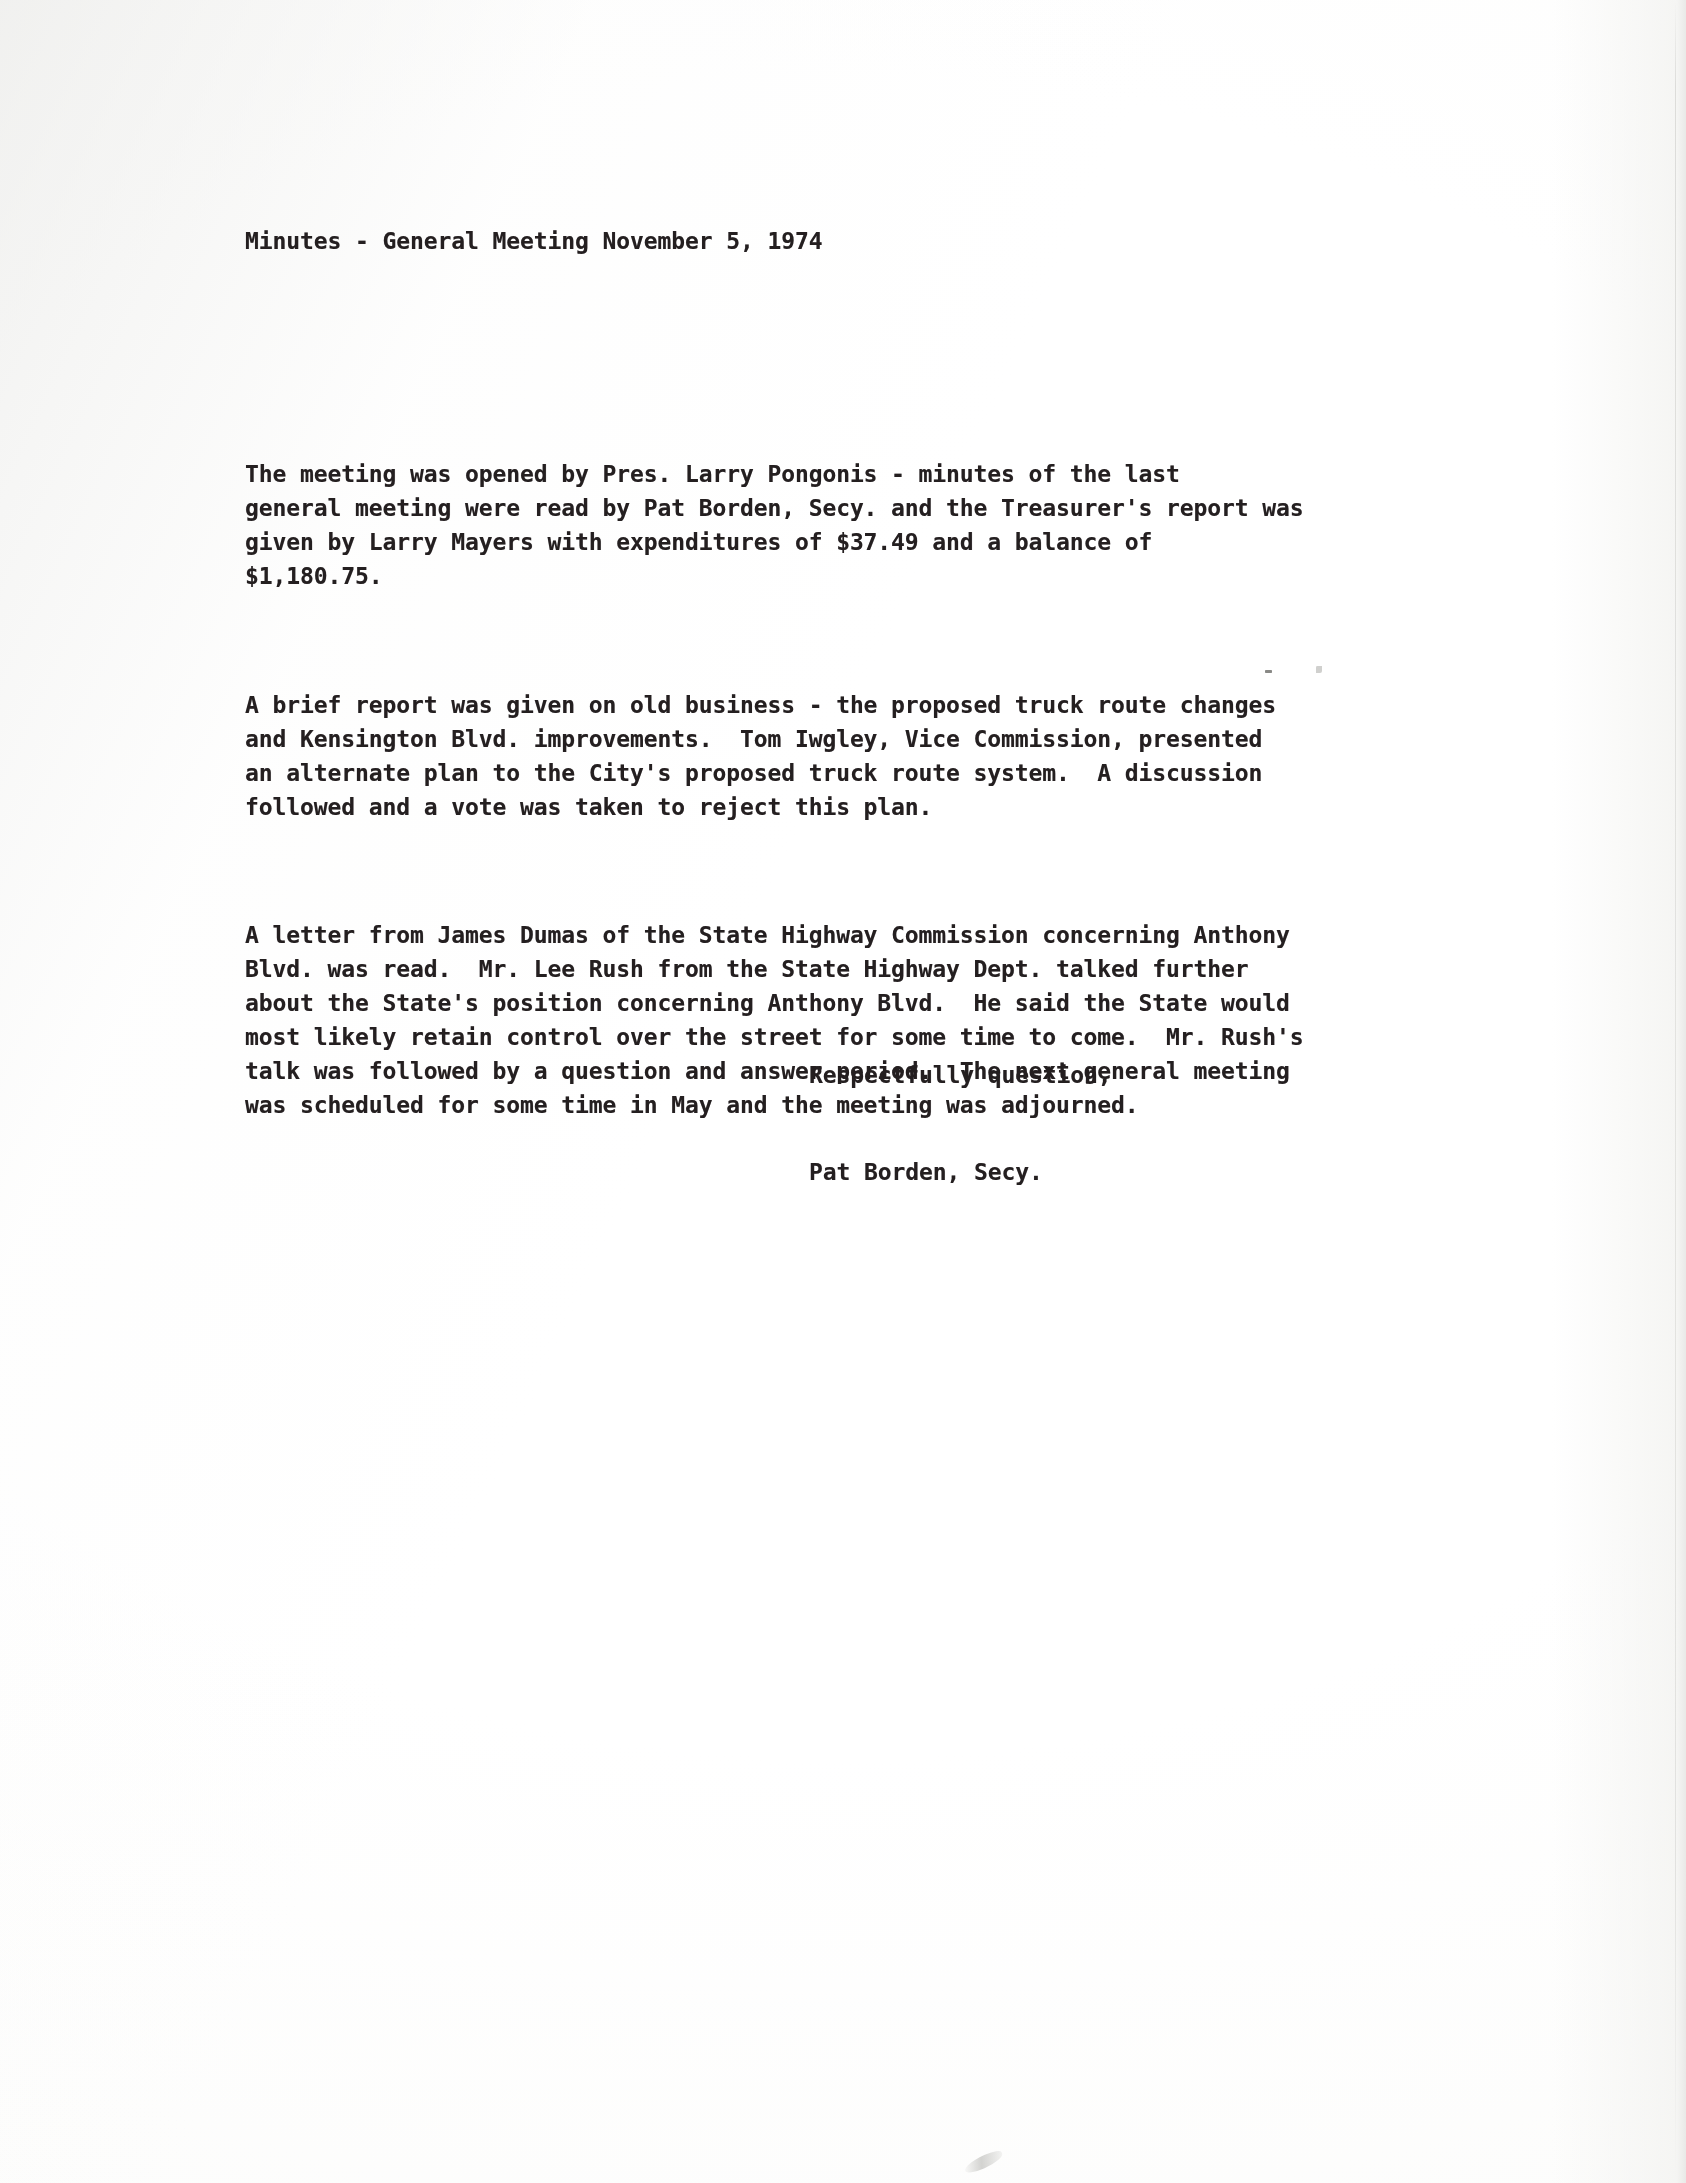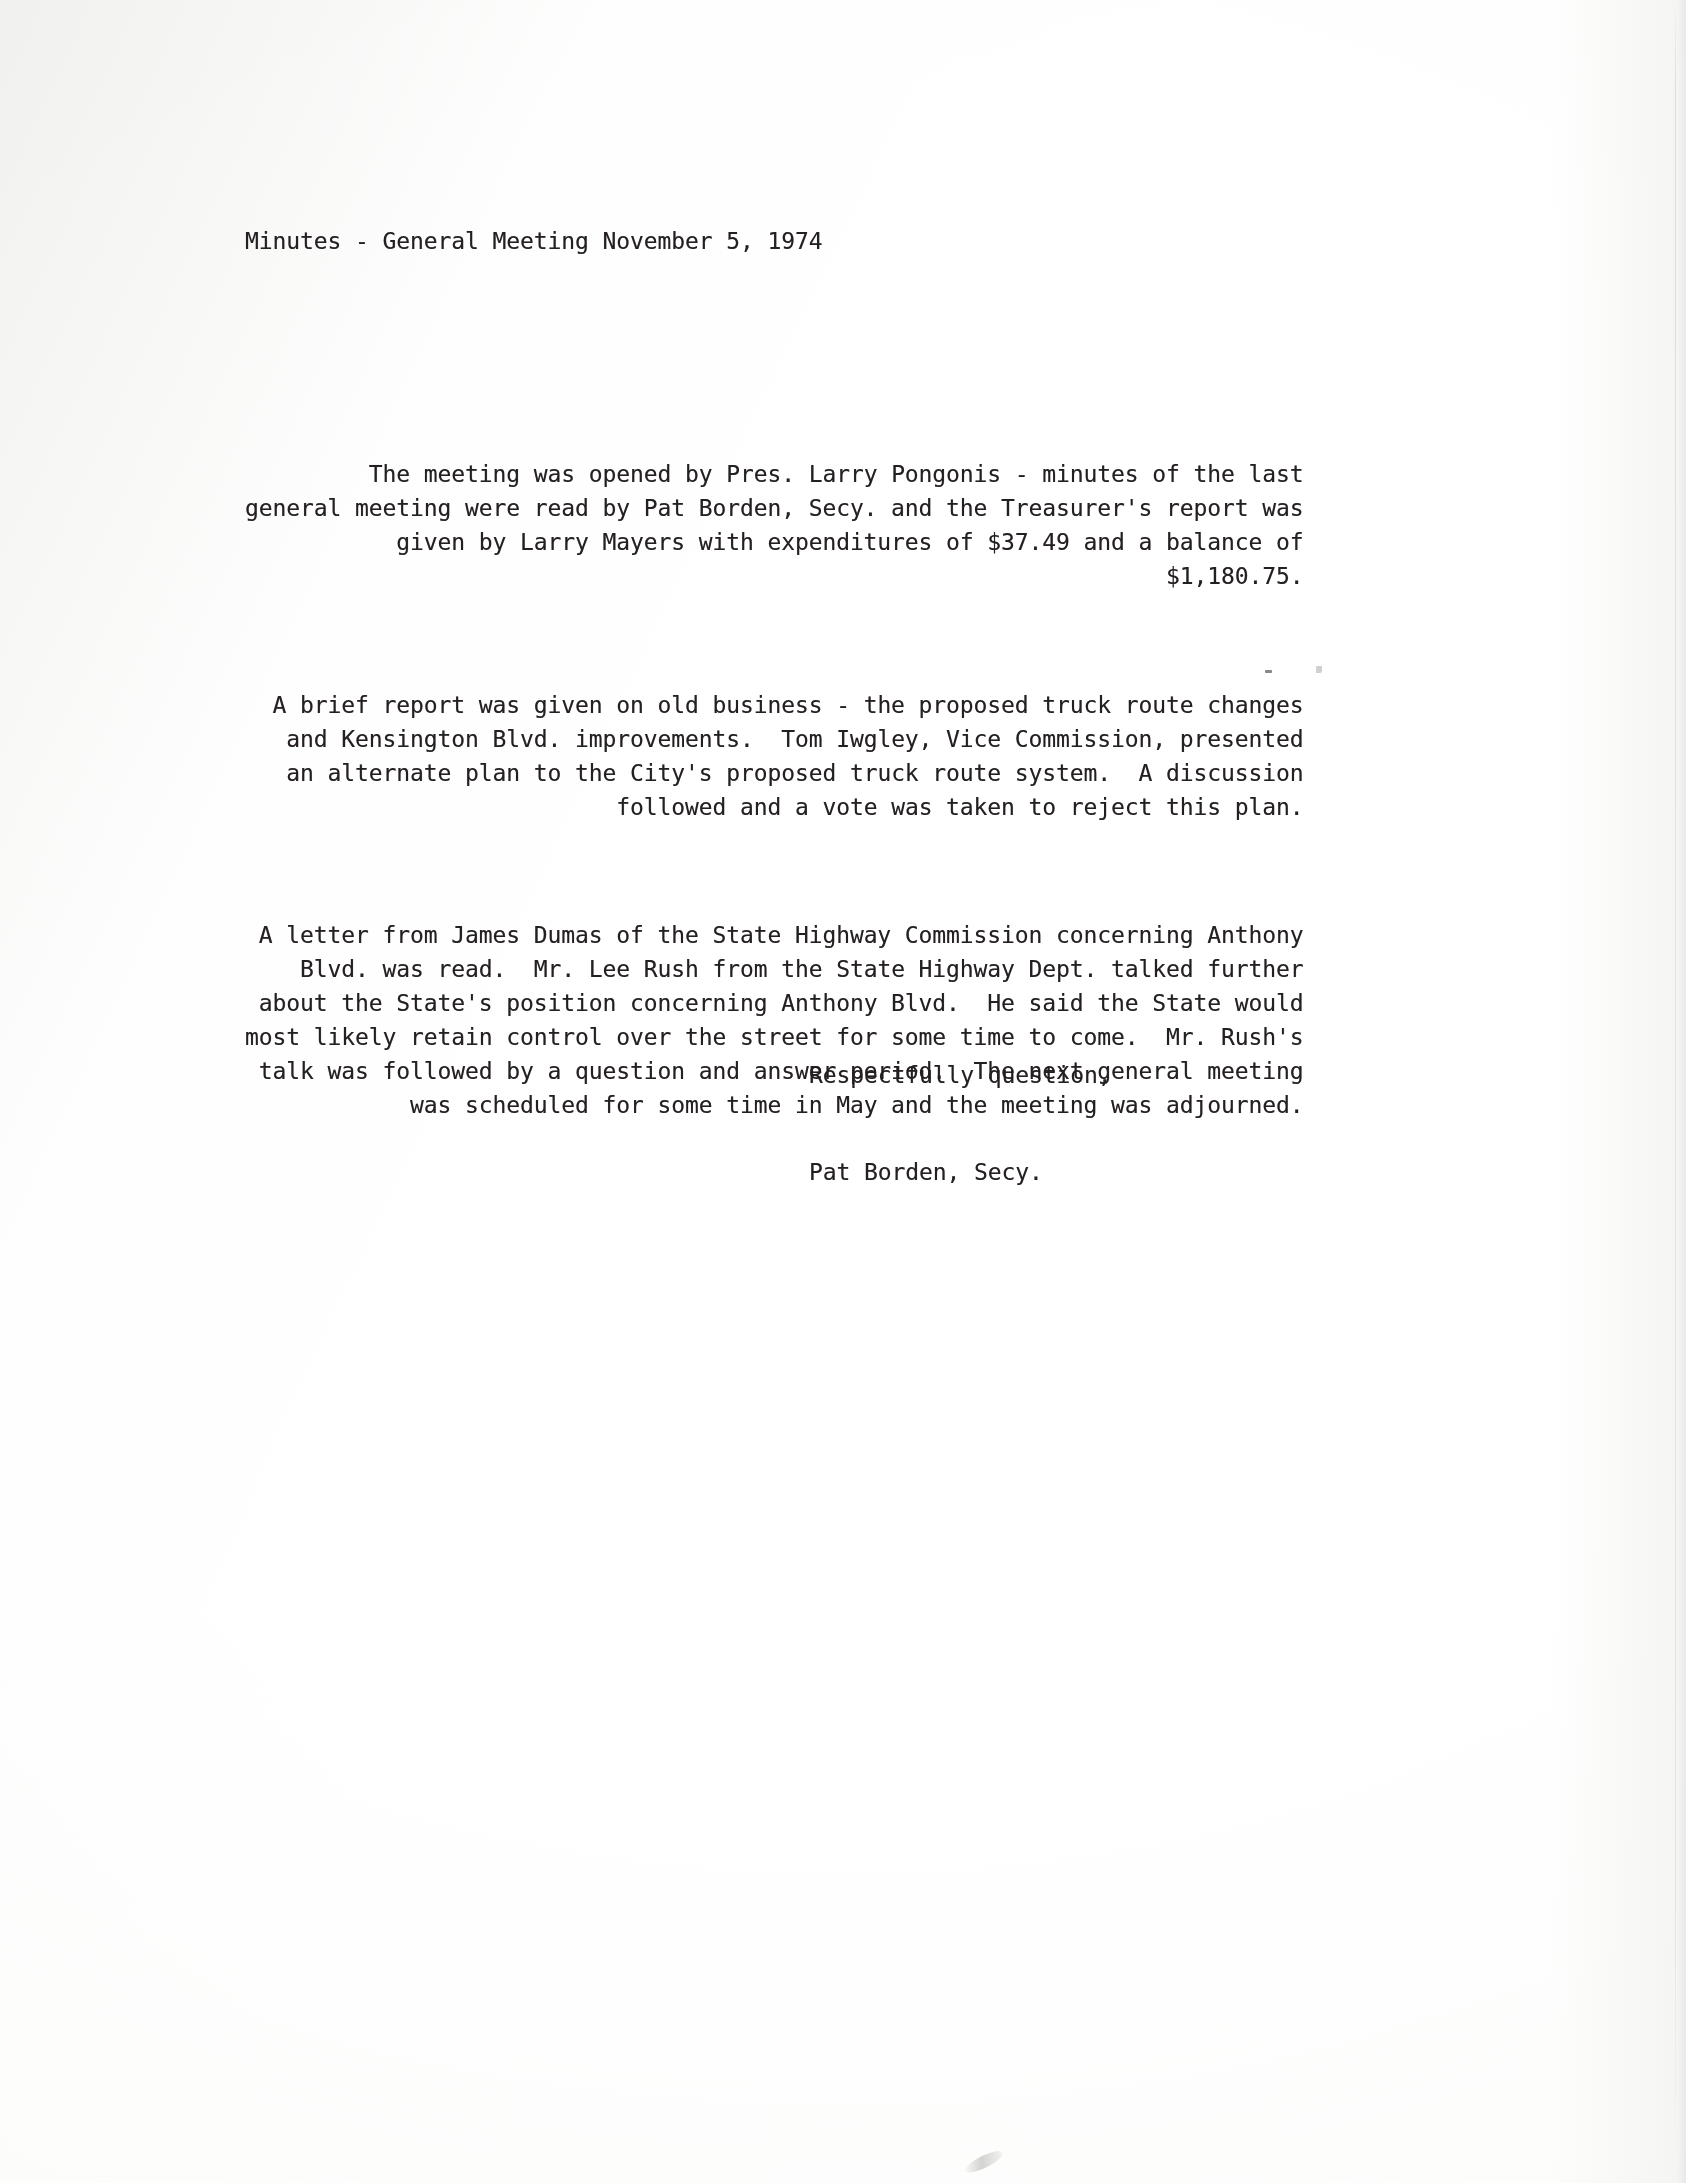--- a/index.html
+++ b/index.html
@@ -10,20 +10,21 @@
   }
 
   
   .scan-page {
     position: relative;
     width: 1687px;
     height: 2183px;
     background: #fefefe;
     overflow: hidden;
     font-family: "DejaVu Sans Mono", "Liberation Mono", monospace;
+    font-weight: bold;
     -webkit-font-smoothing: none;
   }
 
   
   .paper-wash {
     position: absolute;
     inset: 0;
     background:
       linear-gradient(115deg, rgba(236,236,234,0.75) 0%, rgba(250,250,249,0.25) 22%, rgba(255,255,255,0) 44%),
       linear-gradient(to right, rgba(255,255,255,0) 92%, rgba(244,244,242,0.9) 99.4%, rgba(228,228,226,0.85) 100%),
@@ -95,21 +96,20 @@
   }
 
   .doc-title {
     left: 245px;
     top: 224px;
   }
 
   .body-block {
     left: 245px;
     top: 389px;
-    text-align: right;
   }
 
   .para {
     margin: 0 0 26.5px 0;
     white-space: pre;
   }
   .para:last-child { margin-bottom: 12px; }
 
   .closing-block {
     left: 809px;

